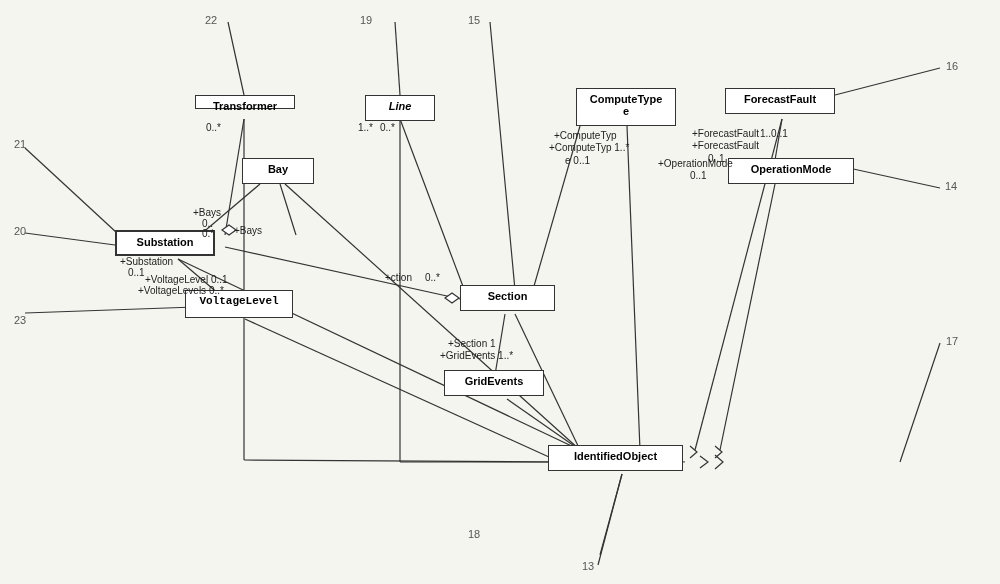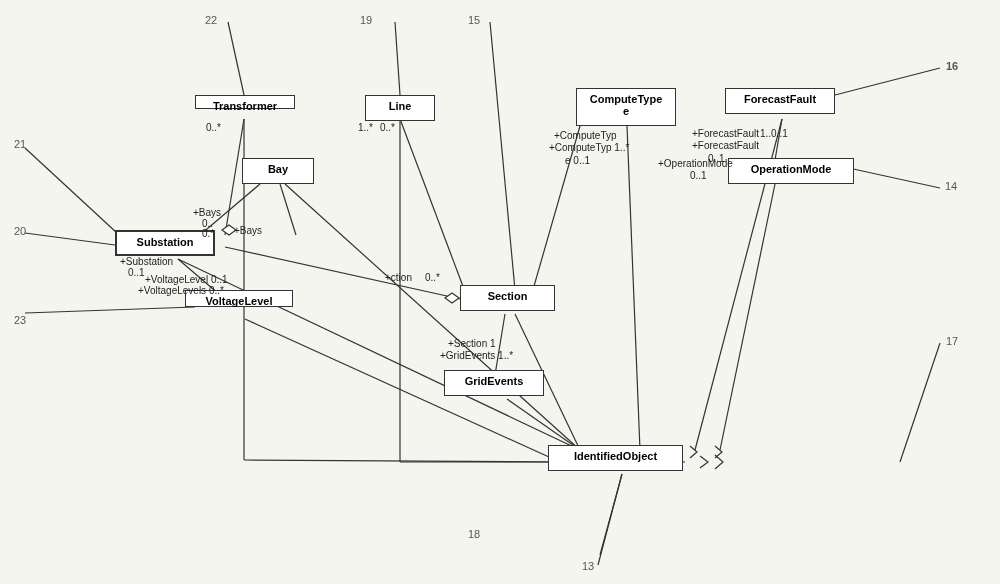--- a/index.html
+++ b/index.html
@@ -141,46 +141,46 @@
     <polyline points="555,455 565,462 555,469"></polyline>
     <polyline points="575,455 685,462"></polyline>
     <polyline points="630,456 638,462 630,468"></polyline>
     <polyline points="665,455 673,462 665,469"></polyline>
     <polyline points="700,456 708,462 700,468"></polyline>
     <polyline points="715,455 723,462 715,469"></polyline>
   </svg>
 
   <div class="uml-box" style="left:195px; top:95px; width:100px; height:14px;">Transformer</div>
 
-  <div class="uml-box" style="left:365px; top:95px; width:70px; height:26px;">Line</div>
+  <div class="uml-box" style="left:365px; top:95px; width:70px; height:26px;font-style:italic;">Line</div>
 
   <div class="uml-box" style="left:576px; top:88px; width:100px; height:38px; font-size:11px;">
     ComputeType<br>e
   </div>
 
   <div class="uml-box" style="left:725px; top:88px; width:110px; height:26px;">ForecastFault</div>
 
   <div class="uml-box" style="left:242px; top:158px; width:72px; height:26px;">Bay</div>
 
   <div class="uml-box" style="left:712px; top:158px; width:126px; height:26px;margin-left:16px;">OperationMode</div>
 
   <div class="uml-box" style="left:115px; top:230px; width:100px; height:26px; font-weight:bold; border-width:2px;">Substation</div>
 
   <div class="uml-box" style="left:460px; top:285px; width:95px; height:26px;padding-left:8px;">Section</div>
 
-  <div class="uml-box" style="left:185px; top:290px; width:108px; height:17px;">VoltageLevel</div>
+  <div class="uml-box" style="left:185px; top:290px; width:108px; height:28px;font-family:Liberation Mono, monospace;">VoltageLevel</div>
 
   <div class="uml-box" style="left:444px; top:370px; width:100px; height:26px;">GridEvents</div>
 
   <div class="uml-box" style="left:548px; top:445px; width:135px; height:26px;">IdentifiedObject</div>
 
   <span class="ref-num" style="left:582px; top:560px;">13</span>
   <span class="ref-num" style="left:945px; top:180px;">14</span>
   <span class="ref-num" style="left:468px; top:14px;">15</span>
-  <span class="ref-num" style="left:946px; top:60px;font-weight:bold;">16</span>
+  <span class="ref-num" style="left:946px; top:60px;">16</span>
   <span class="ref-num" style="left:946px; top:335px;">17</span>
   <span class="ref-num" style="left:468px; top:528px;">18</span>
   <span class="ref-num" style="left:360px; top:14px;">19</span>
   <span class="ref-num" style="left:14px; top:225px;">20</span>
   <span class="ref-num" style="left:14px; top:138px;">21</span>
   <span class="ref-num" style="left:205px; top:14px;">22</span>
   <span class="ref-num" style="left:14px; top:314px;">23</span>
 
   <span class="label" style="left:206px; top:122px;">0..*</span>
   <span class="label" style="left:358px; top:122px;">1..*</span>

